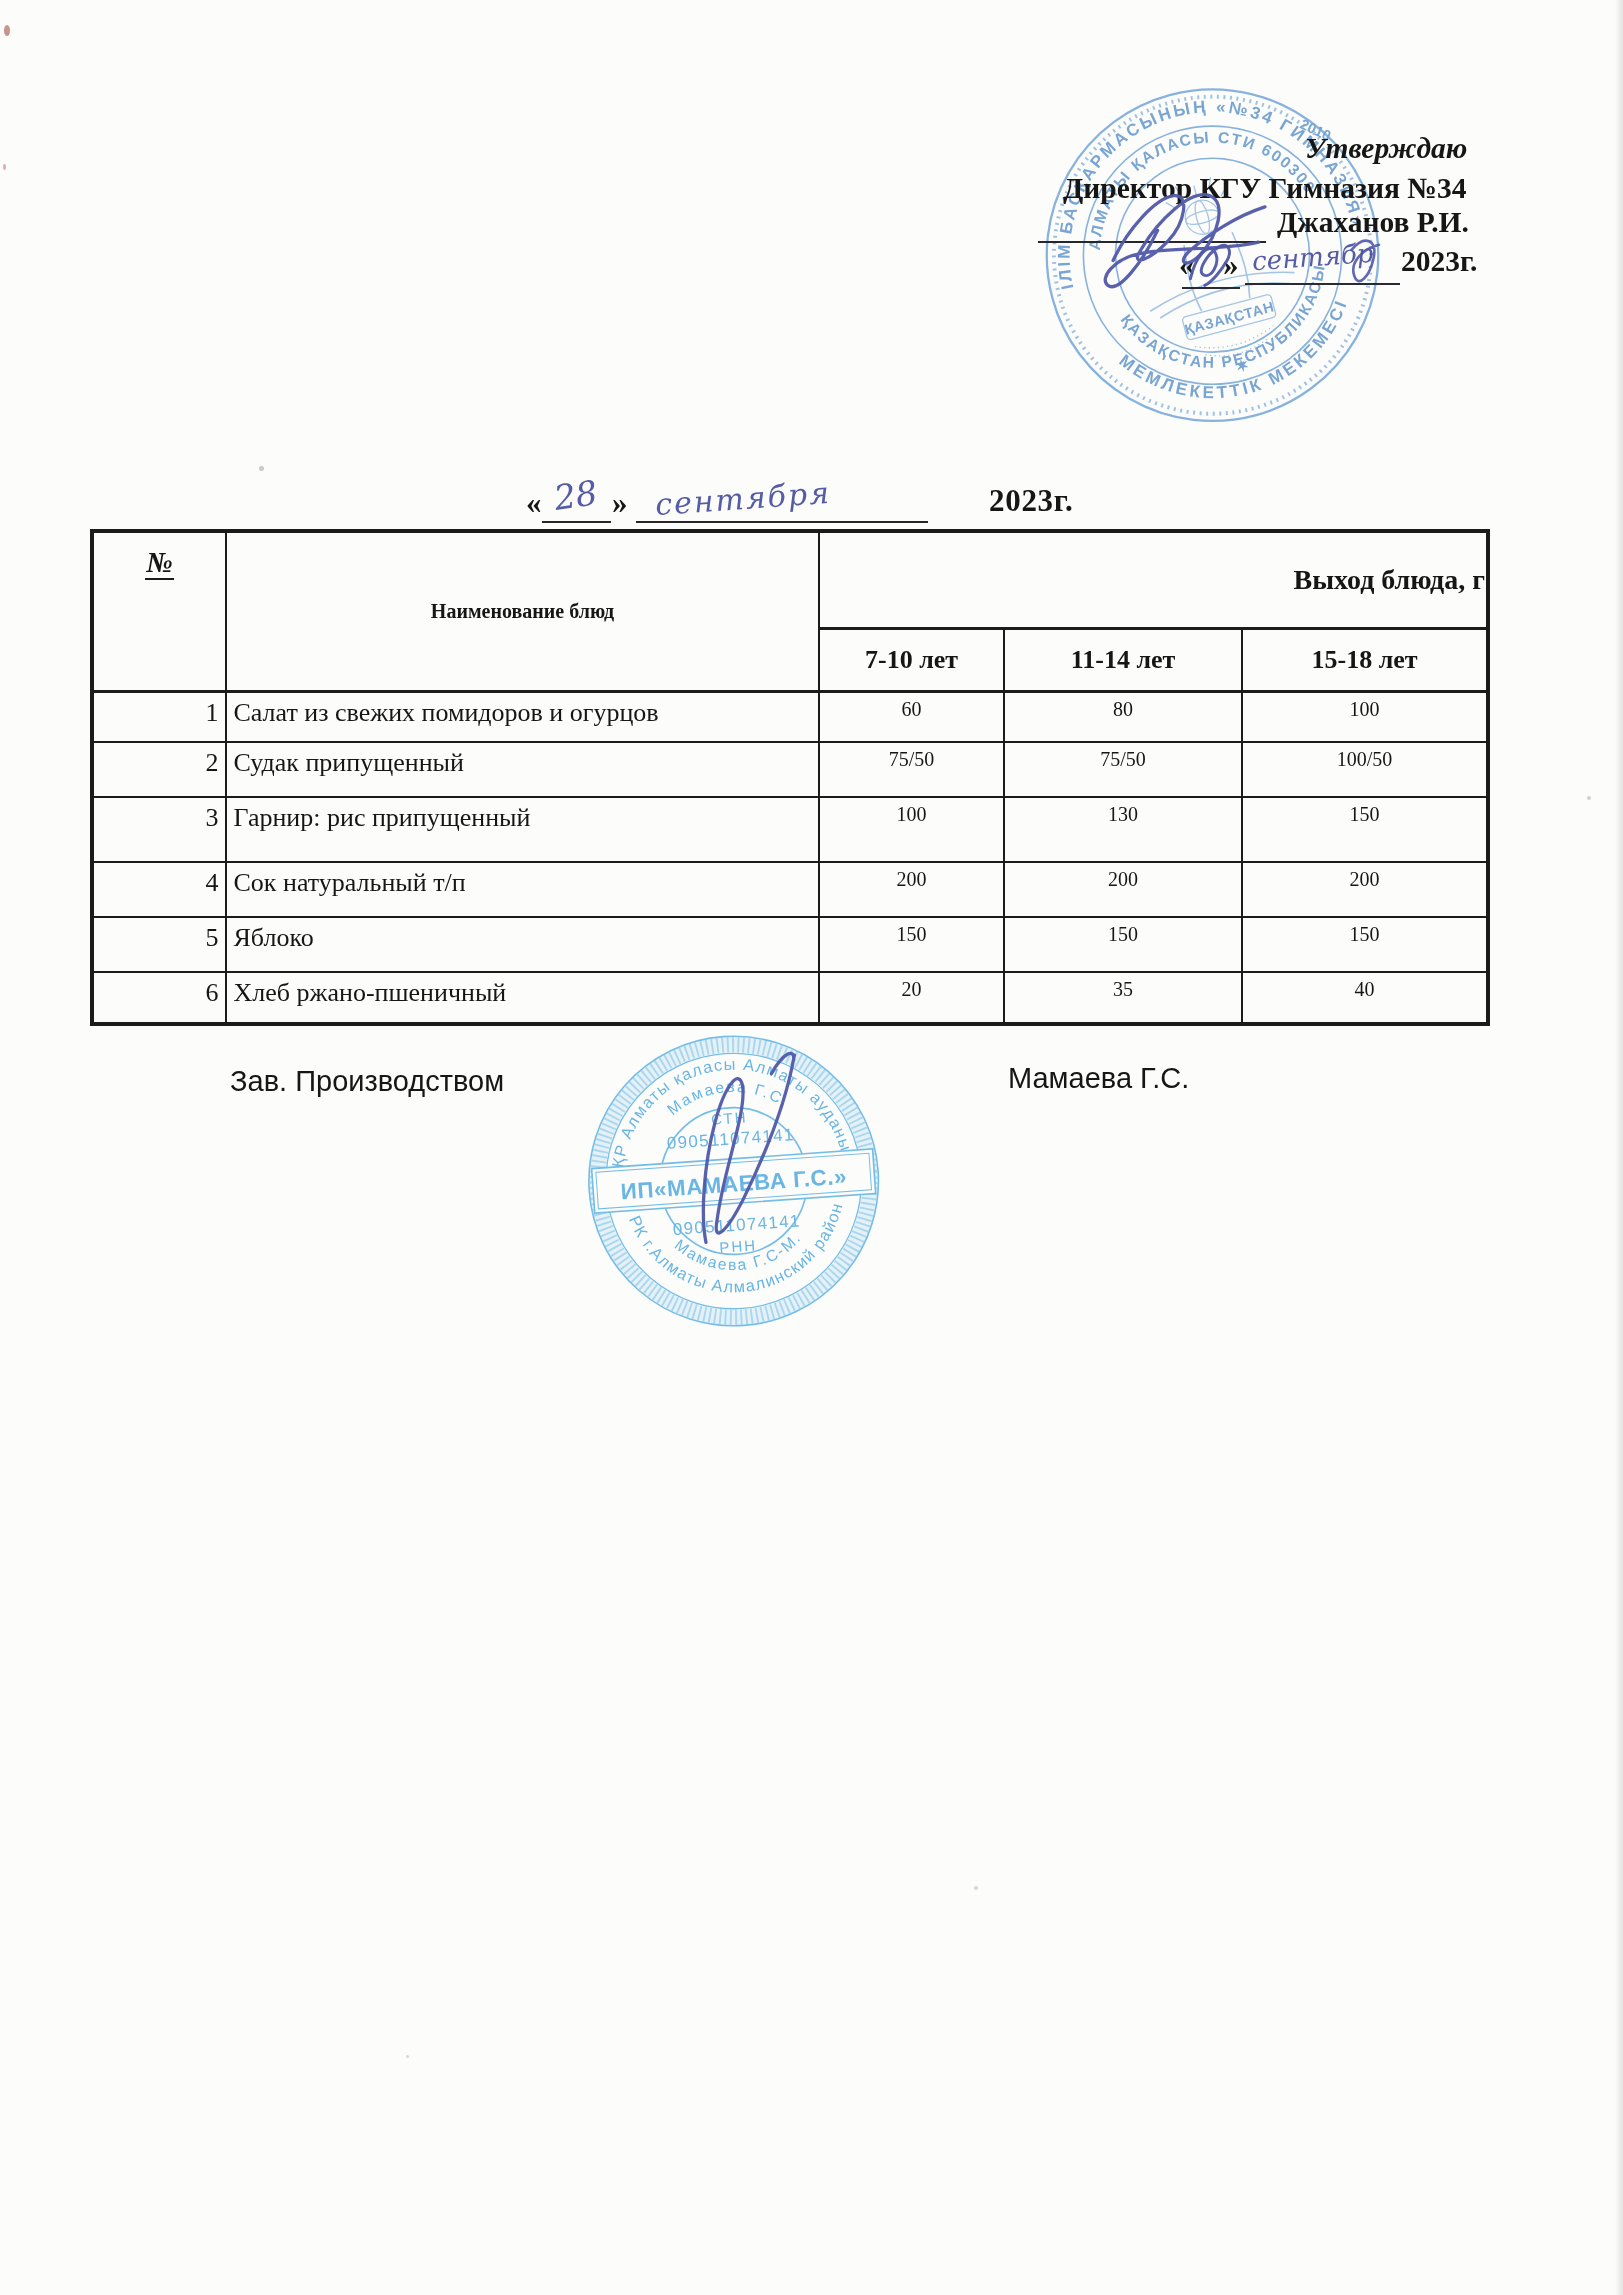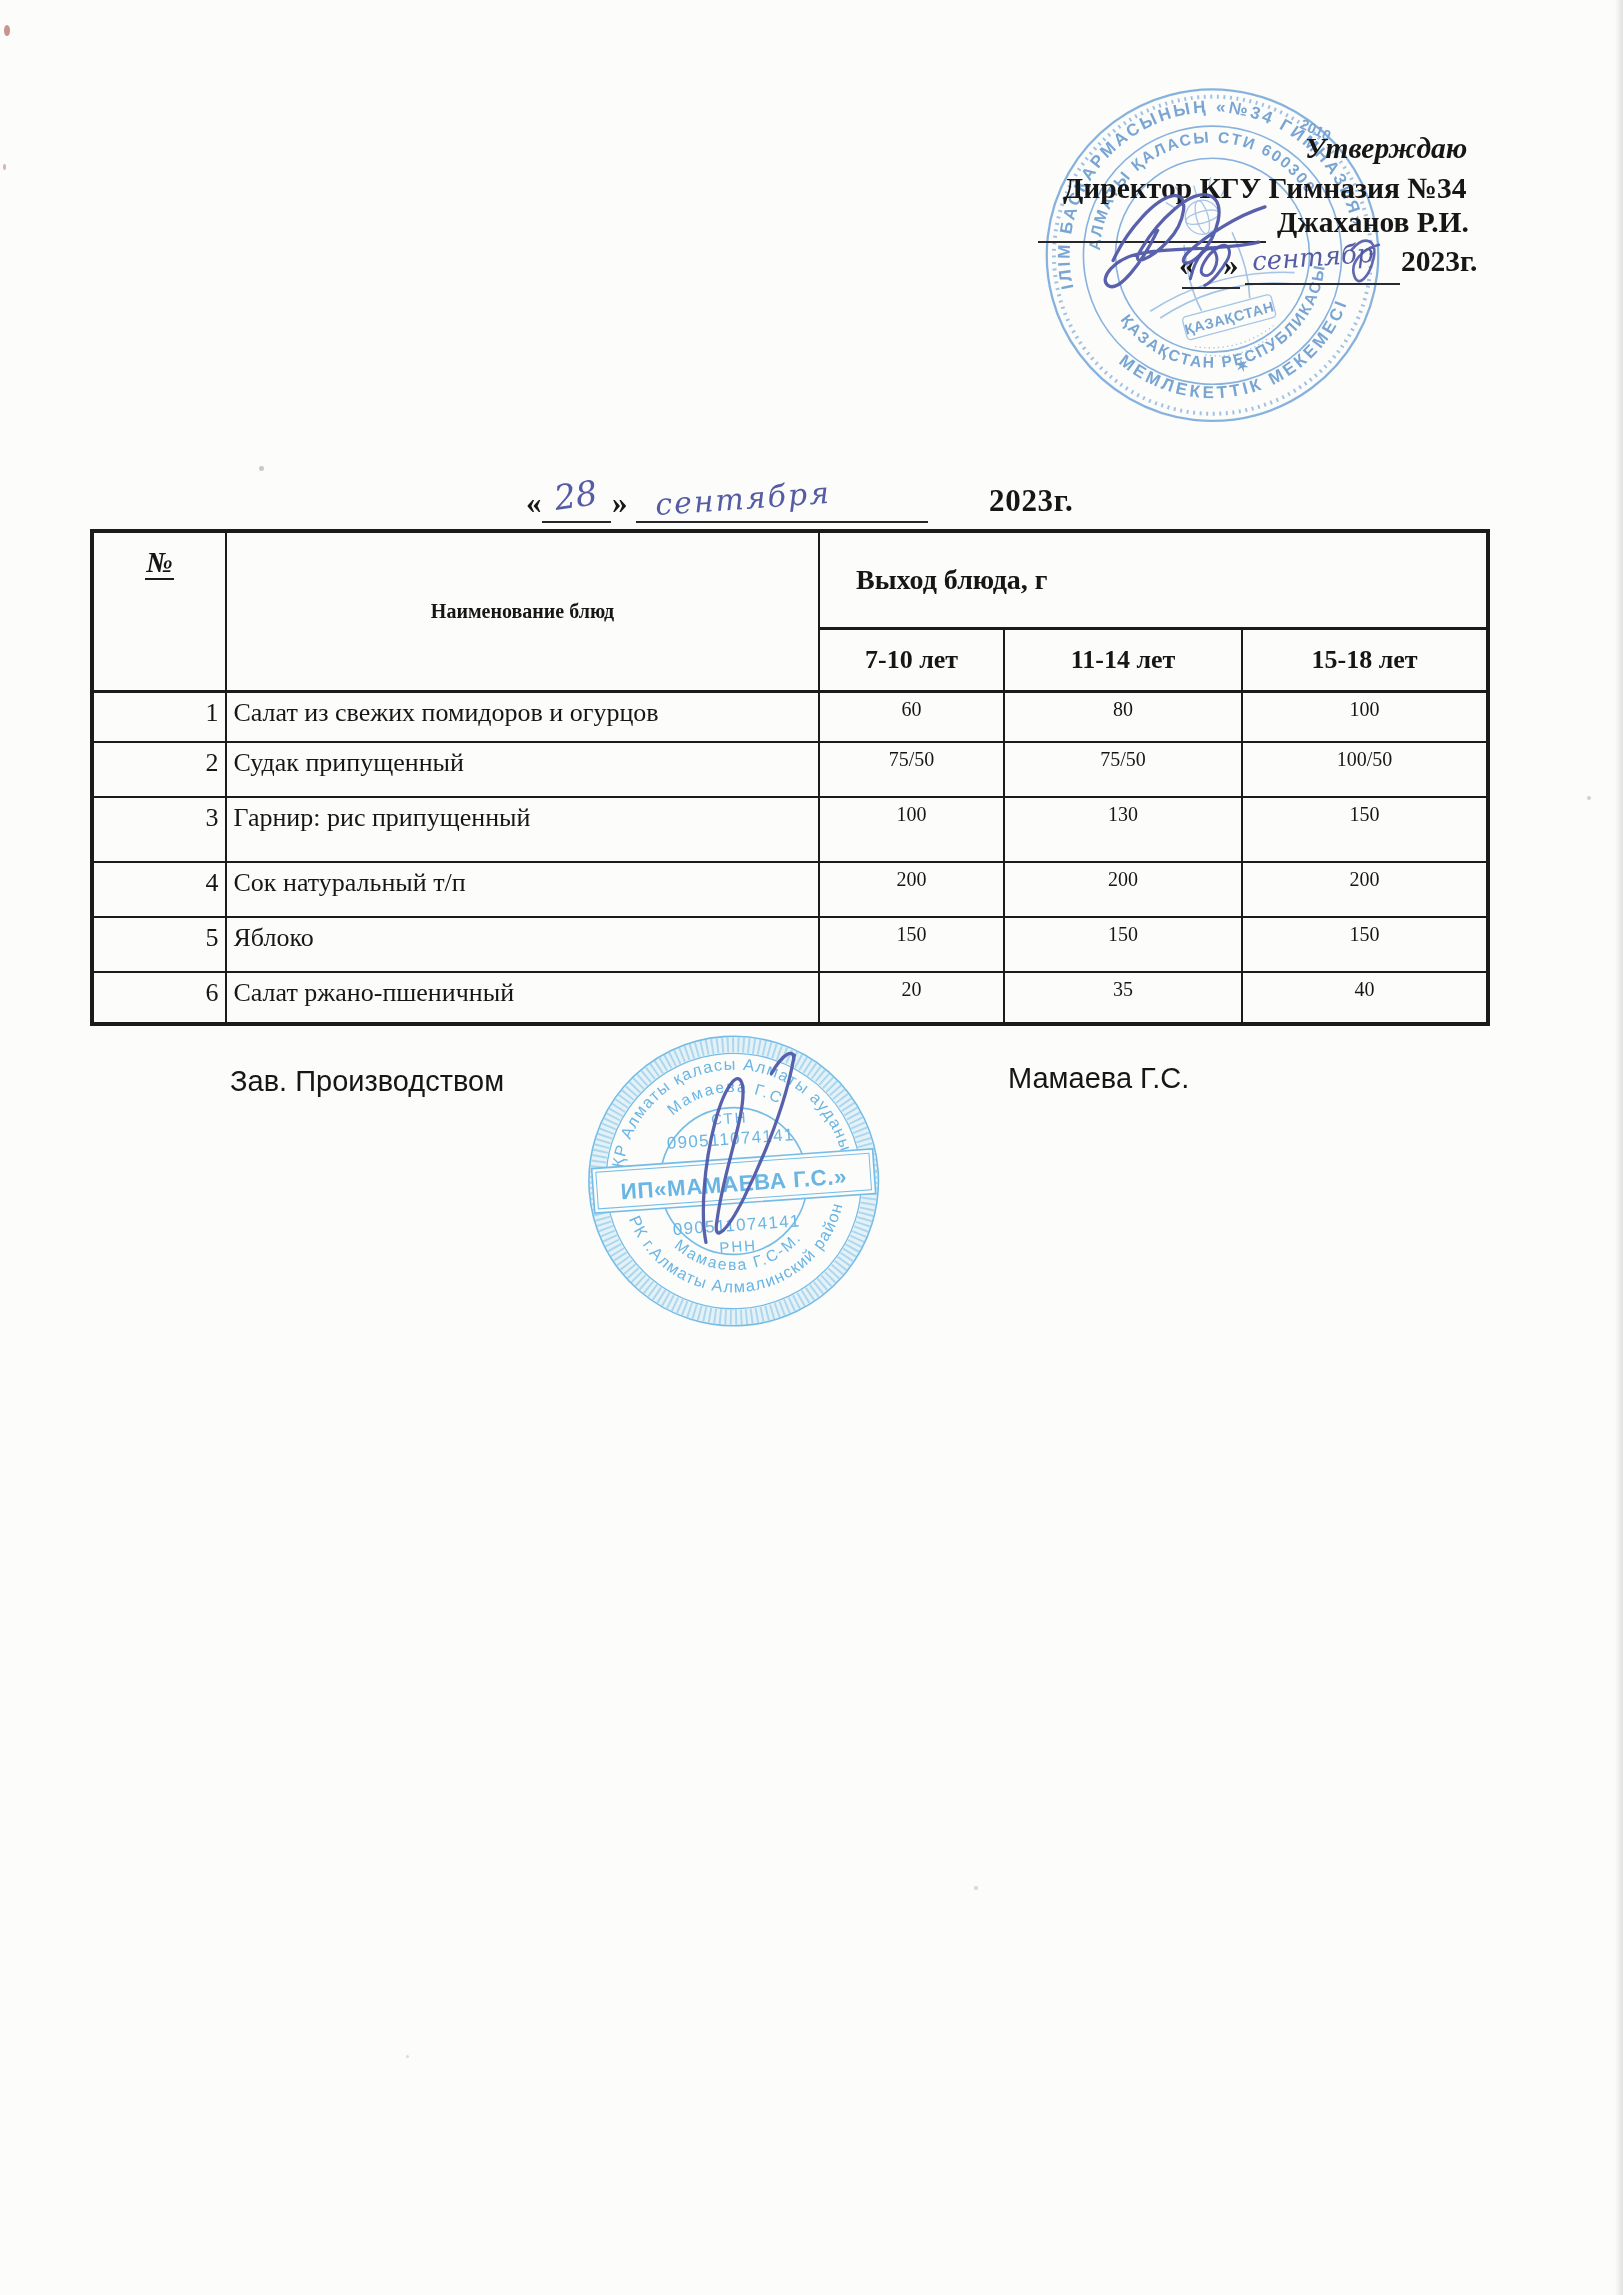--- a/index.html
+++ b/index.html
@@ -21,21 +21,21 @@
   .ink{color:#4d53a0; font-style:italic; font-family:"DejaVu Serif", serif;
        white-space:nowrap; opacity:.95;}
   
   table.menu{border-collapse:collapse; table-layout:fixed; width:1395px;
              border:4.6px solid #1b1b1b; background:transparent;}
   table.menu th, table.menu td{border:2px solid #1b1b1b; overflow:hidden;}
   table.menu thead th{font-weight:bold; border-bottom:3.9px solid #1b1b1b;}
   .th-no{vertical-align:top; text-align:center; font-size:29px; padding-top:13px;}
   .no-mark{font-style:italic; border-bottom:2.6px solid #1b1b1b; padding:0 1.3px 0 1.3px;}
   .th-dish{vertical-align:middle; text-align:center; font-size:20px;}
-  .th-out{vertical-align:middle; text-align:left; font-size:28px; height:92px;padding-left:36px;}
+  .th-out{vertical-align:middle; text-align:right; font-size:28px; height:92px;padding-left:36px;}
   .th-age{vertical-align:middle; text-align:center; font-size:26px; height:58px;}
   .c-no{text-align:right; vertical-align:top; font-size:26px; padding:5.2px 6.5px 0 0;}
   .c-dish{text-align:left; vertical-align:top; font-size:26px; padding:5.2px 0 0 6.5px;}
   .c-v{text-align:center; vertical-align:top; font-size:20px; padding-top:5.2px;}
   
   .sig-label{font-family:"Liberation Sans", sans-serif; font-weight:normal;
              font-size:29px; white-space:nowrap;}
   
   .seal{opacity:.82;}
   .seal text{font-family:"Liberation Sans", sans-serif;}
@@ -164,21 +164,21 @@
       </tr>
       <tr style="height:55px">
         <td class="c-no">5</td>
         <td class="c-dish">Яблоко</td>
         <td class="c-v">150</td>
         <td class="c-v">150</td>
         <td class="c-v">150</td>
       </tr>
       <tr style="height:52px">
         <td class="c-no">6</td>
-        <td class="c-dish">Салат ржано-пшеничный</td>
+        <td class="c-dish">Хлеб ржано-пшеничный</td>
         <td class="c-v">20</td>
         <td class="c-v">35</td>
         <td class="c-v">40</td>
       </tr>
     </tbody>
   </table>
 
   <div class="abs sig-label" style="left:230px; top:1065px;">Зав. Производством</div>
   <div class="abs sig-label" style="left:1008px; top:1062px;">Мамаева Г.С.</div>
 

